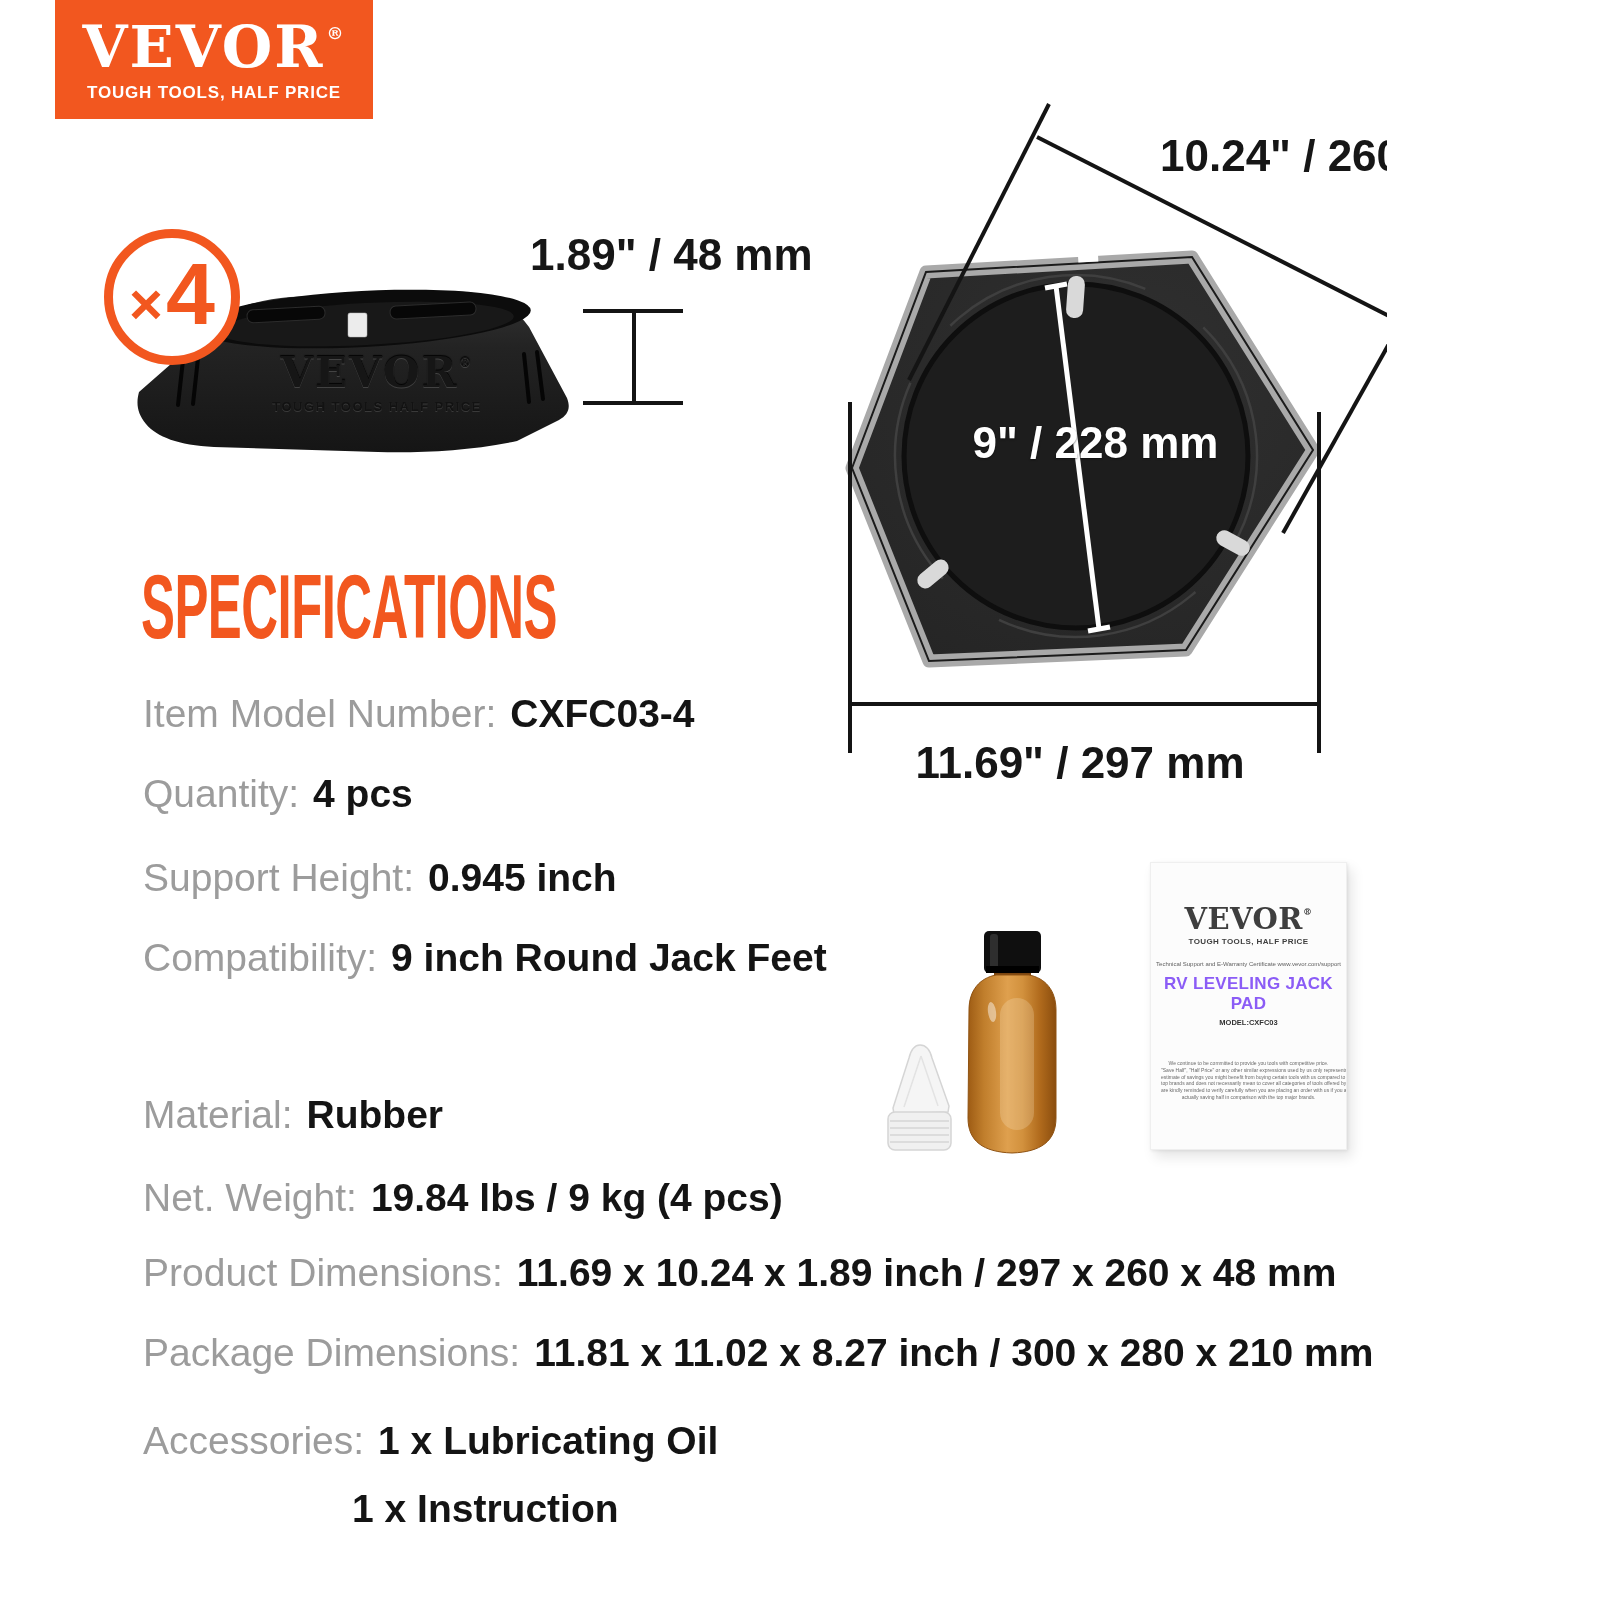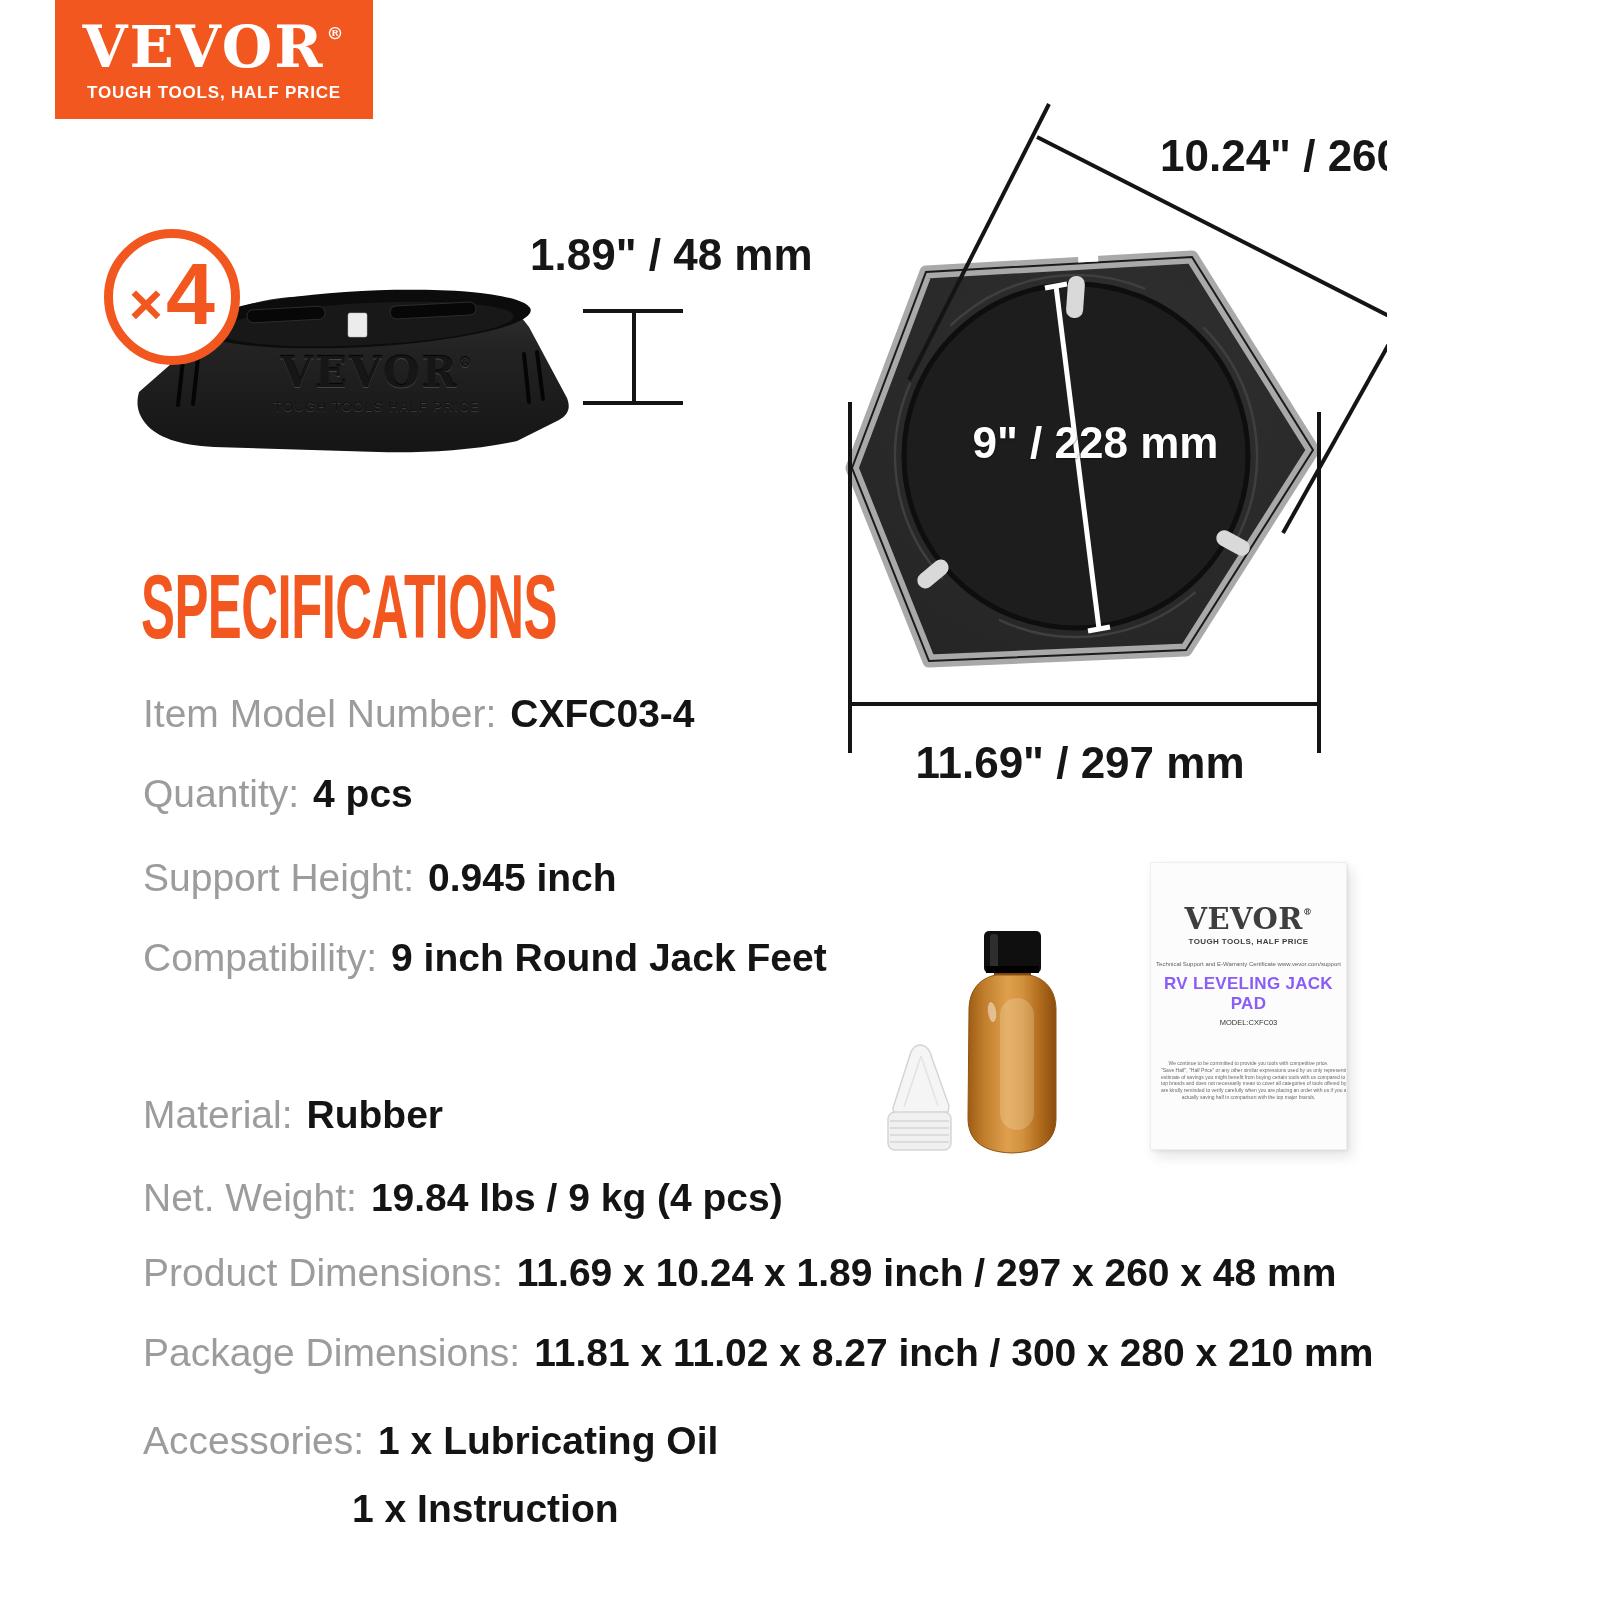--- a/index.html
+++ b/index.html
@@ -29,21 +29,21 @@
   .dim-across{left:1160px;top:134px;width:324px;}
   .dim-diameter{left:928px;top:421px;width:335px;color:#fff;text-shadow:0 1px 2px rgba(0,0,0,.5);}
   .dim-width{left:898px;top:741px;width:364px;}
 
   
   .embossed-name{position:absolute;left:240px;top:352px;width:274px;text-align:center;z-index:2;
       font-family:"DejaVu Serif",serif;font-weight:800;font-size:42px;letter-spacing:2px;
       color:#161616;text-shadow:0 1px 0 rgba(110,110,110,.45), 0 -1px 1px rgba(0,0,0,.9);line-height:1;}
   .embossed-name sup{font-size:13px;vertical-align:20px;}
   .embossed-tagline{position:absolute;left:240px;top:399px;width:274px;text-align:center;z-index:2;
-      font-weight:normal;font-size:13px;letter-spacing:1.5px;color:#121212;
+      font-weight:bold;font-size:13px;letter-spacing:1.5px;color:#121212;
       text-shadow:0 1px 0 rgba(105,105,105,.4);}
 
   
   .spec-heading{position:absolute;left:141px;top:561px;margin:0;z-index:2;color:#F2571F;
       font-size:91px;font-weight:700;letter-spacing:-1px;line-height:1;
       transform:scaleX(0.56);transform-origin:0 0;white-space:nowrap;}
   .spec-row{position:absolute;left:143px;z-index:2;font-size:39px;line-height:44px;white-space:nowrap;}
   .spec-row .lab{color:#9C9C9C;}
   .spec-row .val{color:#141414;font-weight:bold;margin-left:14px;}
   .spec-extra{position:absolute;left:352px;z-index:2;font-size:39px;line-height:44px;
@@ -52,21 +52,21 @@
   
   .manual{position:absolute;left:1150px;top:862px;width:197px;height:288px;background:#FCFCFC;
       z-index:2;box-shadow:5px 7px 12px rgba(0,0,0,.10),1px 1px 3px rgba(0,0,0,.08);
       border:1px solid #EFEFEF;box-sizing:border-box;text-align:center;overflow:hidden;}
   .m-brand{margin-top:42px;font-family:"DejaVu Serif",serif;font-weight:800;font-size:29px;
       color:#3E3E3E;letter-spacing:0.5px;line-height:1;}
   .m-brand sup{font-size:9px;vertical-align:14px;}
   .m-tagline{font-size:8px;font-weight:bold;color:#3E3E3E;letter-spacing:0.4px;margin-top:3px;}
   .m-support{font-size:6px;color:#5E5E5E;margin-top:15px;}
   .m-title{font-size:17px;font-weight:bold;color:#8b5cf6;margin-top:7px;letter-spacing:0.3px;}
-  .m-model{font-size:7.5px;font-weight:normal;color:#333;margin-top:4px;}
+  .m-model{font-size:7.5px;font-weight:bold;color:#333;margin-top:4px;}
   .m-body{margin-top:33px;padding:0 10px;}
   .m-body div{font-size:5px;line-height:6.8px;color:#6A6A6A;white-space:nowrap;}
 </style>
 </head>
 <body>
 
 <div class="stage">
 
   <svg class="art" width="1600" height="1600" viewBox="0 0 1600 1600">
     <defs>

